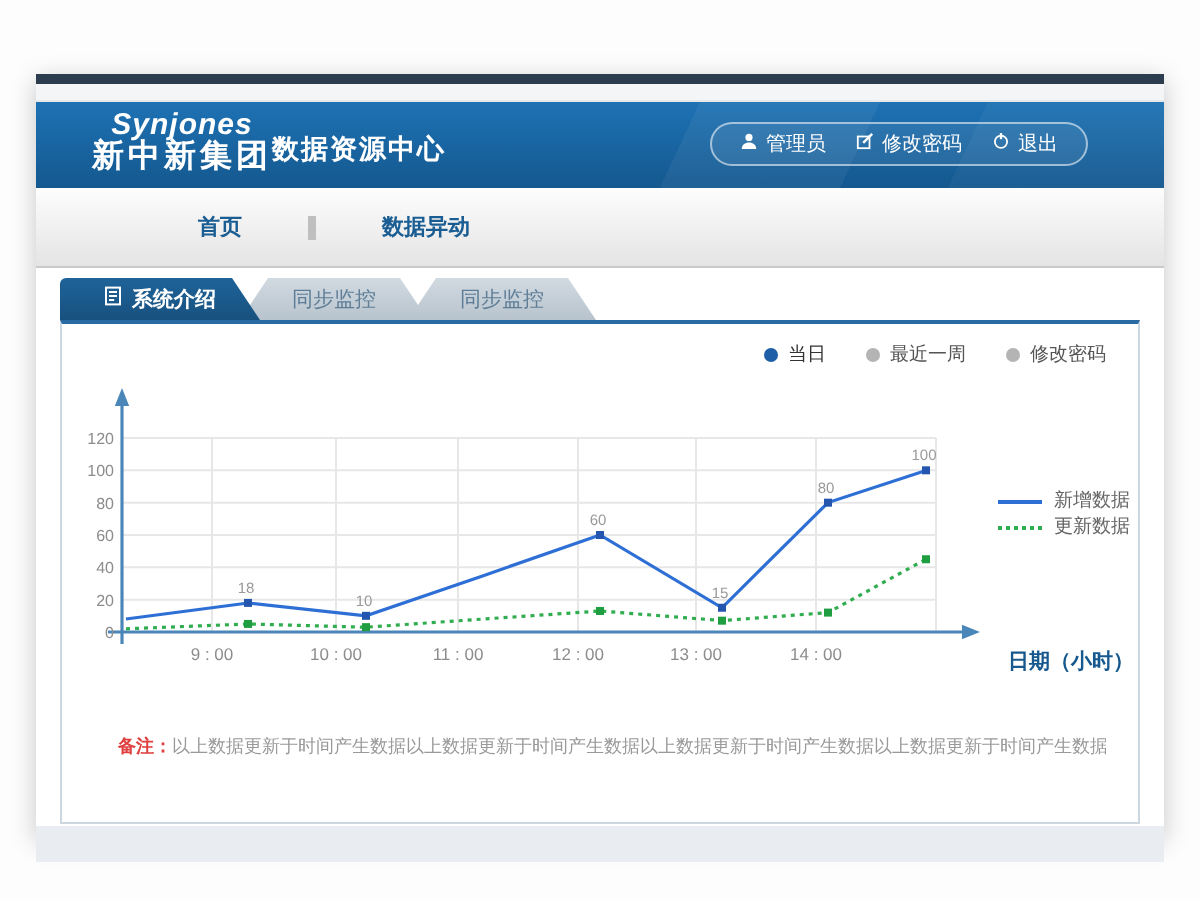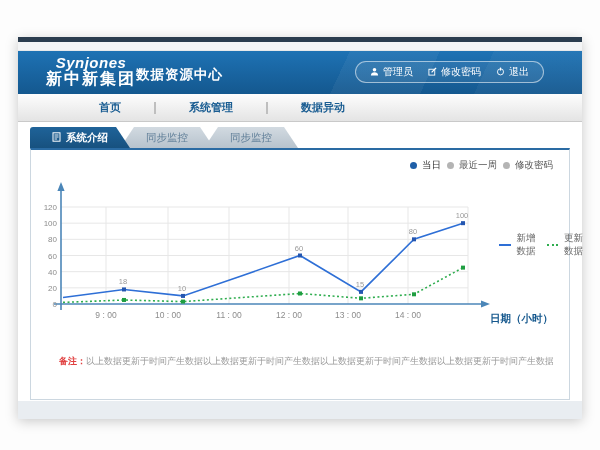--- a/index.html
+++ b/index.html
@@ -16,21 +16,21 @@
       background:linear-gradient(115deg, transparent 30%, rgba(255,255,255,.05) 30%, rgba(255,255,255,.05) 55%, transparent 55%, transparent 70%, rgba(255,255,255,.04) 70%); }
   .logo { position:absolute; left:28px; top:4px; color:#fff; text-align:center; line-height:1.05; }
   .logo-en { font-size:15px; font-weight:bold; font-style:italic; letter-spacing:.5px; }
   .logo-cn { font-size:16px; font-weight:bold; letter-spacing:2px; }
   .app-title { position:absolute; left:118px; top:15px; color:#fff; font-size:13.5px; font-weight:bold; letter-spacing:1px; }
   .user-pill { position:absolute; right:38px; top:10px; height:22px; display:flex; align-items:center; gap:15px;
       padding:0 14px; border:1px solid rgba(255,255,255,.55); border-radius:11px; background:rgba(255,255,255,.07); z-index:2;}
   .user-item { display:flex; align-items:center; gap:4px; color:#fff; font-size:10px; cursor:pointer; white-space:nowrap; }
 
   
-  .nav { height:28px; background:linear-gradient(180deg,#fdfdfd,#e4e4e4); border-bottom:1px solid #c9c9c9;
+  .nav { height:40px; background:linear-gradient(180deg,#fdfdfd,#e4e4e4); border-bottom:1px solid #c9c9c9;
          display:flex; align-items:center; padding-left:48px; }
   .nav-item { color:#1a5d92; font-size:11px; font-weight:bold; padding:0 33px; cursor:pointer; white-space:nowrap; }
   .nav-sep { width:1px; height:12px; background:#bfbfbf; }
 
   
   .content { position:relative; height:297px; background:#ffffff; }
   .footer-strip { position:absolute; left:0; bottom:0; width:100%; height:18px; background:#e9edf1; }
 
   
   .tabs { position:absolute; left:12px; top:5px; height:21px; display:flex; }
@@ -38,31 +38,31 @@
   .tab.active { width:100px; background:linear-gradient(180deg,#1f6399,#17517f); color:#fff; font-weight:bold;
       clip-path:polygon(0 0, calc(100% - 14px) 0, 100% 100%, 0 100%); border-radius:3px 0 0 0; z-index:3; }
   .tab.inactive { width:94px; margin-left:-10px; background:linear-gradient(180deg,#d2dae1,#b7c3cd); color:#5e7d97;
       clip-path:polygon(14px 0, calc(100% - 14px) 0, 100% 100%, 0 100%); z-index:2; }
   .tab.inactive + .tab.inactive { z-index:1; }
 
   
   .panel { position:absolute; left:12px; top:26px; width:540px; height:252px; background:#fff;
       border:1px solid #ccd7e0; border-top:2px solid #2a6ba3; }
 
-  .radio-group { position:absolute; right:16px; top:9px; display:flex; gap:6px; align-items:center; }
+  .radio-group { position:absolute; right:16px; top:9px; display:flex; gap:20px; align-items:center; }
   .radio-option { display:flex; align-items:center; gap:5px; cursor:pointer; }
   .radio-dot { width:7px; height:7px; border-radius:50%; }
   .radio-label { font-size:9.5px; color:#555; }
 
   .y-axis-title { position:absolute; left:20px; top:21px; font-size:10.5px; font-weight:bold; color:#17598e; letter-spacing:1px; }
-  .x-axis-title { position:absolute; left:459px; top:162px; font-size:10.5px; font-weight:bold; color:#17598e; }
+  .x-axis-title { position:absolute; left:473px; top:162px; font-size:10.5px; font-weight:bold; color:#17598e; }
 
   .chart-svg { position:absolute; left:8px; top:30px; }
 
-  .legend { position:absolute; left:468px; top:82px; display:flex; flex-direction:row; gap:10px; }
+  .legend { position:absolute; left:468px; top:82px; display:flex; flex-direction:column; }
   .legend-item { display:flex; align-items:center; gap:6px; cursor:pointer; }
   .legend-swatch { width:22px; height:0; border-top-width:2px; }
   .legend-label { font-size:9.5px; color:#666; }
 
   .note { position:absolute; left:28px; right:16px; top:205px; font-size:9px; color:#999; white-space:nowrap; overflow:hidden; }
   .note-prefix { color:#e04040; font-weight:bold; }
 </style>
 </head>
 <body>
 
@@ -99,21 +99,20 @@
               </svg></span>
             <span>退出</span>
           </span>
         </div>
     </div>
 
     <div class="nav">
         <span class="nav-item">首页</span>
         <span class="nav-sep"></span>
         <span class="nav-sep"></span>
-        <span class="nav-item">系统管理</span>
         <span class="nav-sep"></span>
         <span class="nav-sep"></span>
         <span class="nav-item">数据异动</span>
       </div>
 
     <div class="content">
       <div class="tabs">
           <div class="tab active">
             <span><svg width="9" height="10" viewBox="0 0 9 10">
                 <rect x="1" y="0.8" width="7" height="8.4" fill="none" stroke="#fff"></rect>

